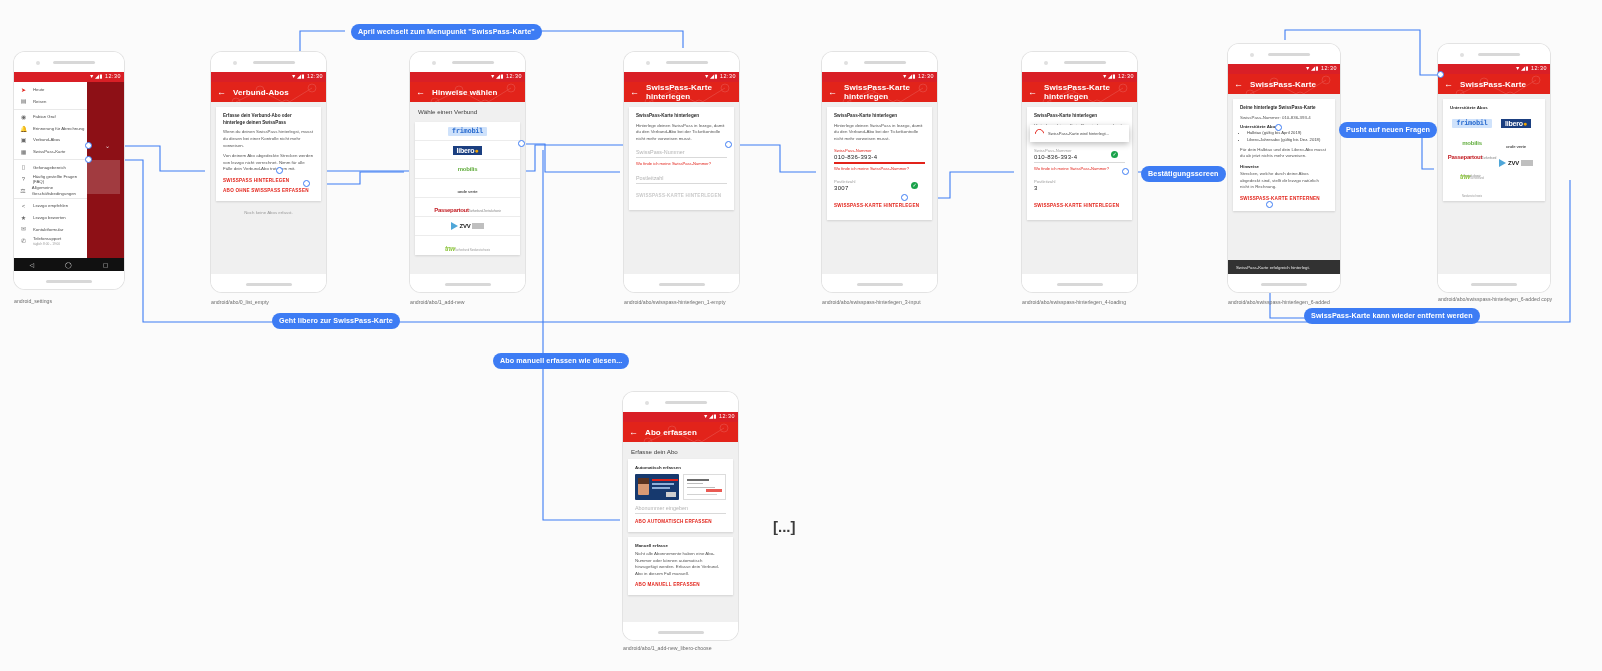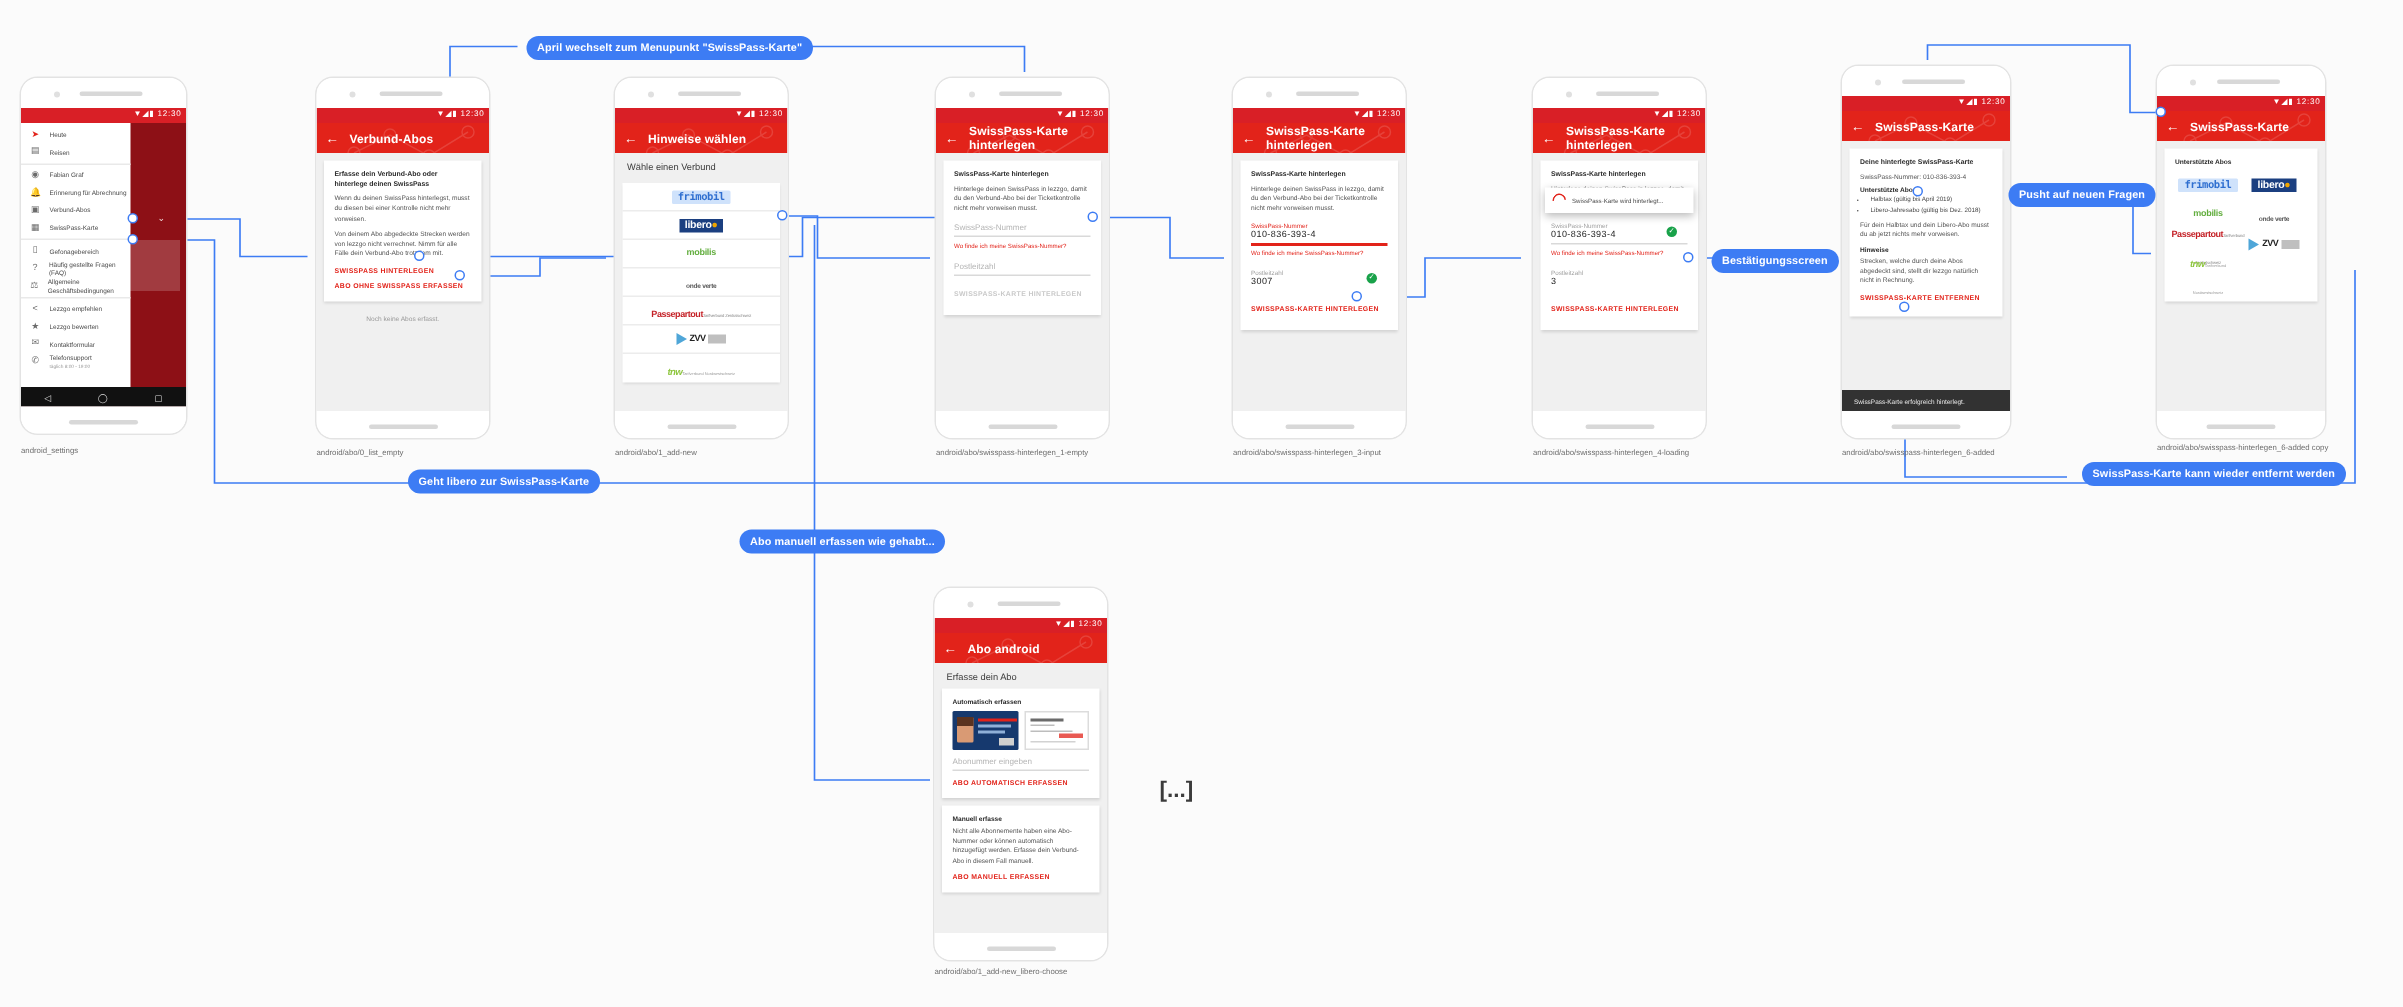--- a/index.html
+++ b/index.html
@@ -207,24 +207,24 @@
       <path d="M1421 128 H1422 V169 H1434"></path>
 
       <path d="M1285 40 V30 H1420 V75 H1444"></path>
 
       <path d="M1270 205 V318 H1378"></path>
     </g>
   </svg>
 
   <div class="pill" style="left:351px;top:24px">April wechselt zum Menupunkt "SwissPass-Karte"</div>
   <div class="pill" style="left:272px;top:313px">Geht libero zur SwissPass-Karte</div>
-  <div class="pill" style="left:493px;top:353px">Abo manuell erfassen wie gehabt...</div>
+  <div class="pill" style="left:493px;top:353px">Abo manuell erfassen wie diesen...</div>
   <div class="pill" style="left:1141px;top:166px">Bestätigungsscreen</div>
   <div class="pill" style="left:1339px;top:122px">Pusht auf neuen Fragen</div>
-  <div class="pill" style="left:1388px;top:308px">SwissPass-Karte kann wieder entfernt werden</div>
+  <div class="pill" style="left:1304px;top:308px">SwissPass-Karte kann wieder entfernt werden</div>
 
   <div class="dot" style="left:85px;top:142px"></div>
   <div class="dot" style="left:85px;top:156px"></div>
   <div class="dot" style="left:276px;top:167px"></div>
   <div class="dot" style="left:303px;top:180px"></div>
   <div class="dot" style="left:518px;top:140px"></div>
   <div class="dot" style="left:725px;top:141px"></div>
   <div class="dot" style="left:901px;top:194px"></div>
   <div class="dot" style="left:1122px;top:168px"></div>
   <div class="dot" style="left:1275px;top:124px"></div>
@@ -668,21 +668,21 @@
     <div class="phone-top">
         <div class="cam"></div>
         <div class="speaker"></div>
       </div>
     <div class="screen">
       <div class="statusbar">
           <div class="sb-icons">▼◢▮ 12:30</div>
         </div>
       <div class="appbar">
         <span class="back-arrow">←</span>
-        <span class="appbar-title">Abo android</span>
+        <span class="appbar-title">Abo erfassen</span>
         <svg class="deco" viewBox="0 0 120 48">
             <g fill="none" stroke="#fff" stroke-width="1" opacity=".5">
               <circle cx="20" cy="34" r="4"></circle>
               <circle cx="44" cy="22" r="4"></circle>
               <circle cx="70" cy="36" r="4"></circle>
               <circle cx="96" cy="20" r="4"></circle>
               <path d="M20 34 44 22 70 36 96 20"></path>
             </g>
           </svg>
       </div>

